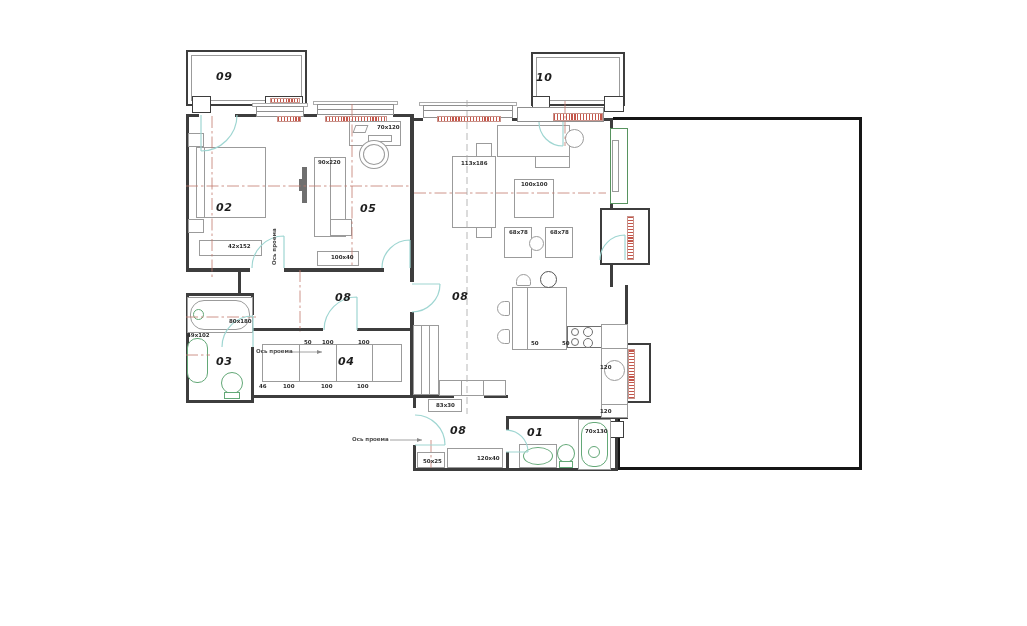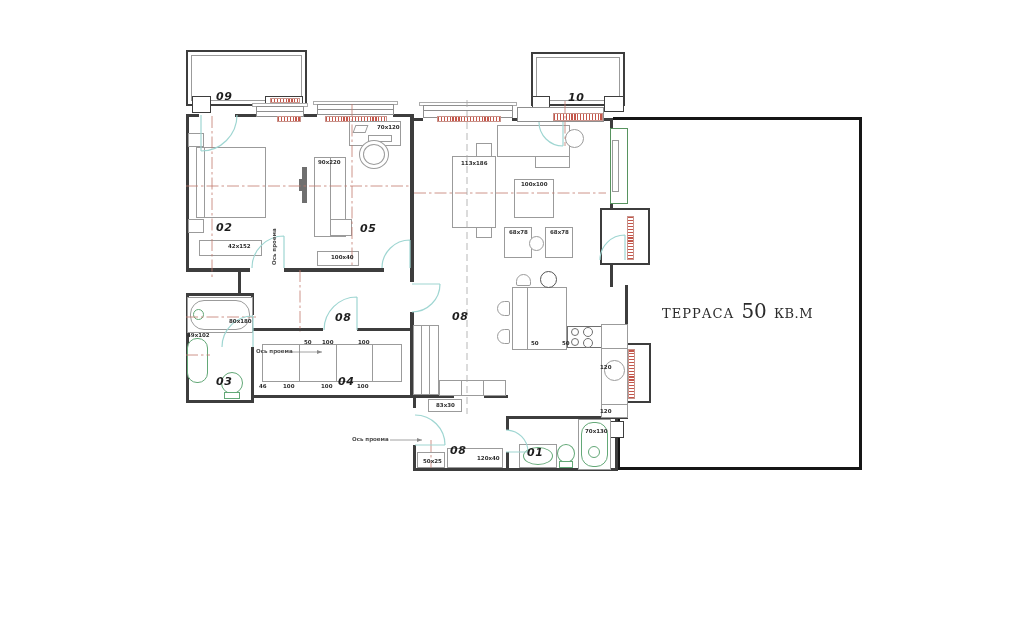--- a/index.html
+++ b/index.html
@@ -15,21 +15,21 @@
   .fx{position:absolute;border:1px solid #63a877;background:#fff;box-sizing:border-box;}
   .gx{position:absolute;border:1.5px solid #57935f;background:#fff;box-sizing:border-box;}
   .win{position:absolute;border:1px solid #8f8f8f;background:#fff;box-sizing:border-box;}
   .win i{display:block;border-top:1px solid #8f8f8f;margin-top:4px;}
   .sill{position:absolute;border:1px solid #ababab;background:#fff;box-sizing:border-box;}
   .radh{position:absolute;border:1px solid #c9948c;box-sizing:border-box;
         background:repeating-linear-gradient(90deg,#c4564a 0 1.2px,#fff 1.2px 2.9px);}
   .radv{position:absolute;border:1px solid #c9948c;box-sizing:border-box;
         background:repeating-linear-gradient(0deg,#c4564a 0 1.2px,#fff 1.2px 2.9px);}
   .room-no{position:absolute;font-style:italic;font-weight:700;font-size:11px;color:#1d1d1d;
-        letter-spacing:.5px;white-space:nowrap;z-index:30;margin-top:20px;}
+        letter-spacing:.5px;white-space:nowrap;z-index:30;}
   .lbl{position:absolute;font-size:5.5px;font-weight:700;color:#2e2e2e;white-space:nowrap;
         line-height:1;z-index:30;}
   .axis{position:absolute;font-size:5.5px;font-weight:700;color:#4a4a4a;white-space:nowrap;
         line-height:1;z-index:30;}
   .axis.vert{writing-mode:vertical-rl;transform:rotate(180deg);}
   .circ{border-radius:50%;}
   svg.ovl{position:absolute;left:0;top:0;z-index:20;pointer-events:none;}
   #terrace-label{position:absolute;left:662px;top:299px;z-index:30;color:#2b2b2b;
         font-family:"DejaVu Serif",serif;white-space:nowrap;}
   #terrace-label .tw1{font-size:13px;letter-spacing:1px;}
@@ -38,37 +38,32 @@
 </style>
 </head>
 <body>
 
 <div id="plan">
 
   <div class="tw" style="left:613px;top:117px;width:249px;height:3px;"></div>
   <div class="tw" style="left:859px;top:117px;width:3px;height:353px;"></div>
   <div class="tw" style="left:619px;top:467px;width:243px;height:3px;"></div>
   <div class="tw" style="left:617px;top:418px;width:3px;height:52px;"></div>
-  <div id="terrace-label">
-    <span class="tw1">ТЕРРАСА</span>
-    <span class="tn">50</span>
-    <span class="tw2">КВ.М</span>
-  </div>
 
   <div class="box" style="left:186px;top:50px;width:121px;height:56px;"></div>
   <div class="f" style="left:191px;top:55px;width:111px;height:46px;"></div>
   <div class="box" style="left:192px;top:96px;width:19px;height:17px;border-width:1.5px;"></div>
   <div class="box" style="left:265px;top:96px;width:38px;height:16px;border-width:1.5px;"></div>
   <div class="room-no" style="left:216px;top:70px;">09</div>
 
   <div class="box" style="left:531px;top:52px;width:94px;height:54px;"></div>
   <div class="f" style="left:536px;top:57px;width:84px;height:44px;"></div>
   <div class="box" style="left:532px;top:96px;width:18px;height:13px;border-width:1.5px;"></div>
   <div class="box" style="left:604px;top:96px;width:20px;height:16px;border-width:1.5px;"></div>
-  <div class="room-no" style="left:568px;top:71px;">10</div>
+  <div class="room-no" style="left:536px;top:71px;">10</div>
 
   <div class="w" style="left:186px;top:114px;width:3px;height:157px;"></div>
   <div class="w" style="left:186px;top:114px;width:13px;height:3px;"></div>
   <div class="w" style="left:235px;top:114px;width:22px;height:3px;"></div>
   <div class="w" style="left:303px;top:114px;width:14px;height:3px;"></div>
   <div class="w" style="left:393px;top:114px;width:21px;height:3px;"></div>
   <div class="w" style="left:410px;top:114px;width:4px;height:168px;"></div>
   <div class="w" style="left:410px;top:312px;width:4px;height:86px;"></div>
   <div class="w" style="left:414px;top:118px;width:9px;height:3px;"></div>
   <div class="w" style="left:512px;top:118px;width:7px;height:3px;"></div>

